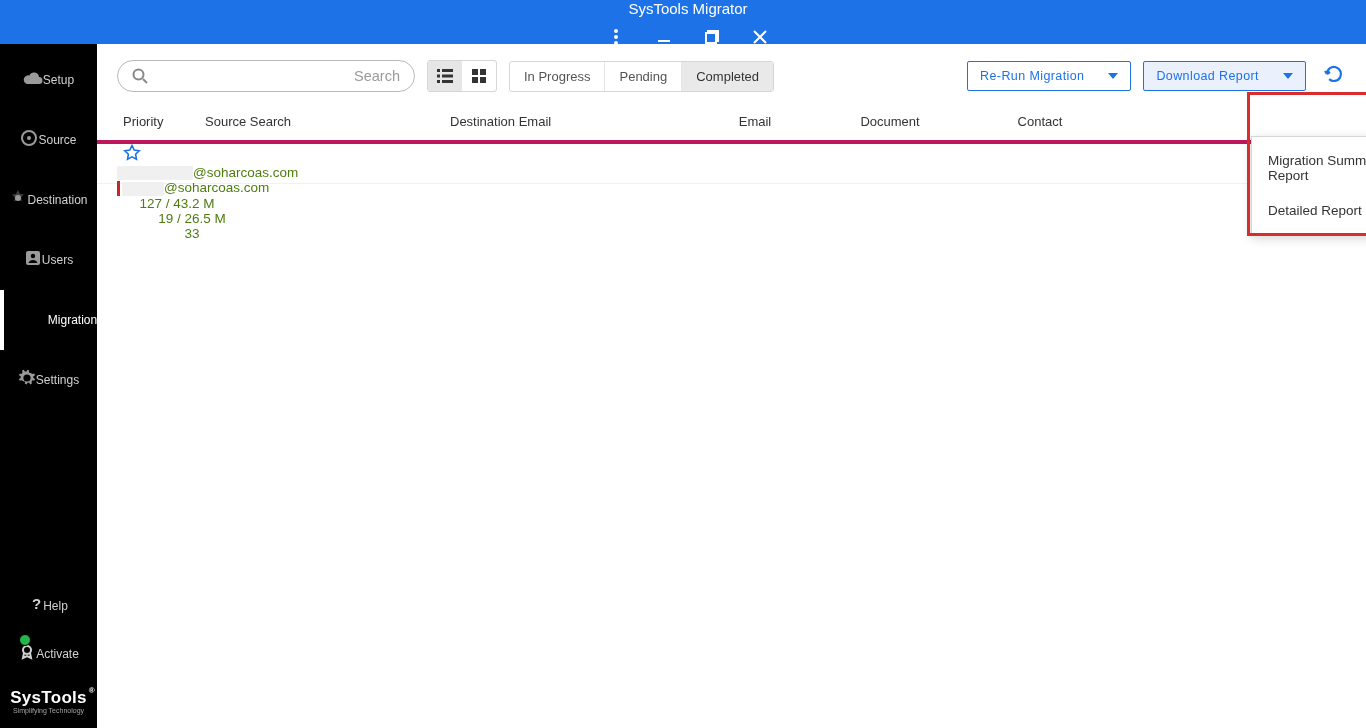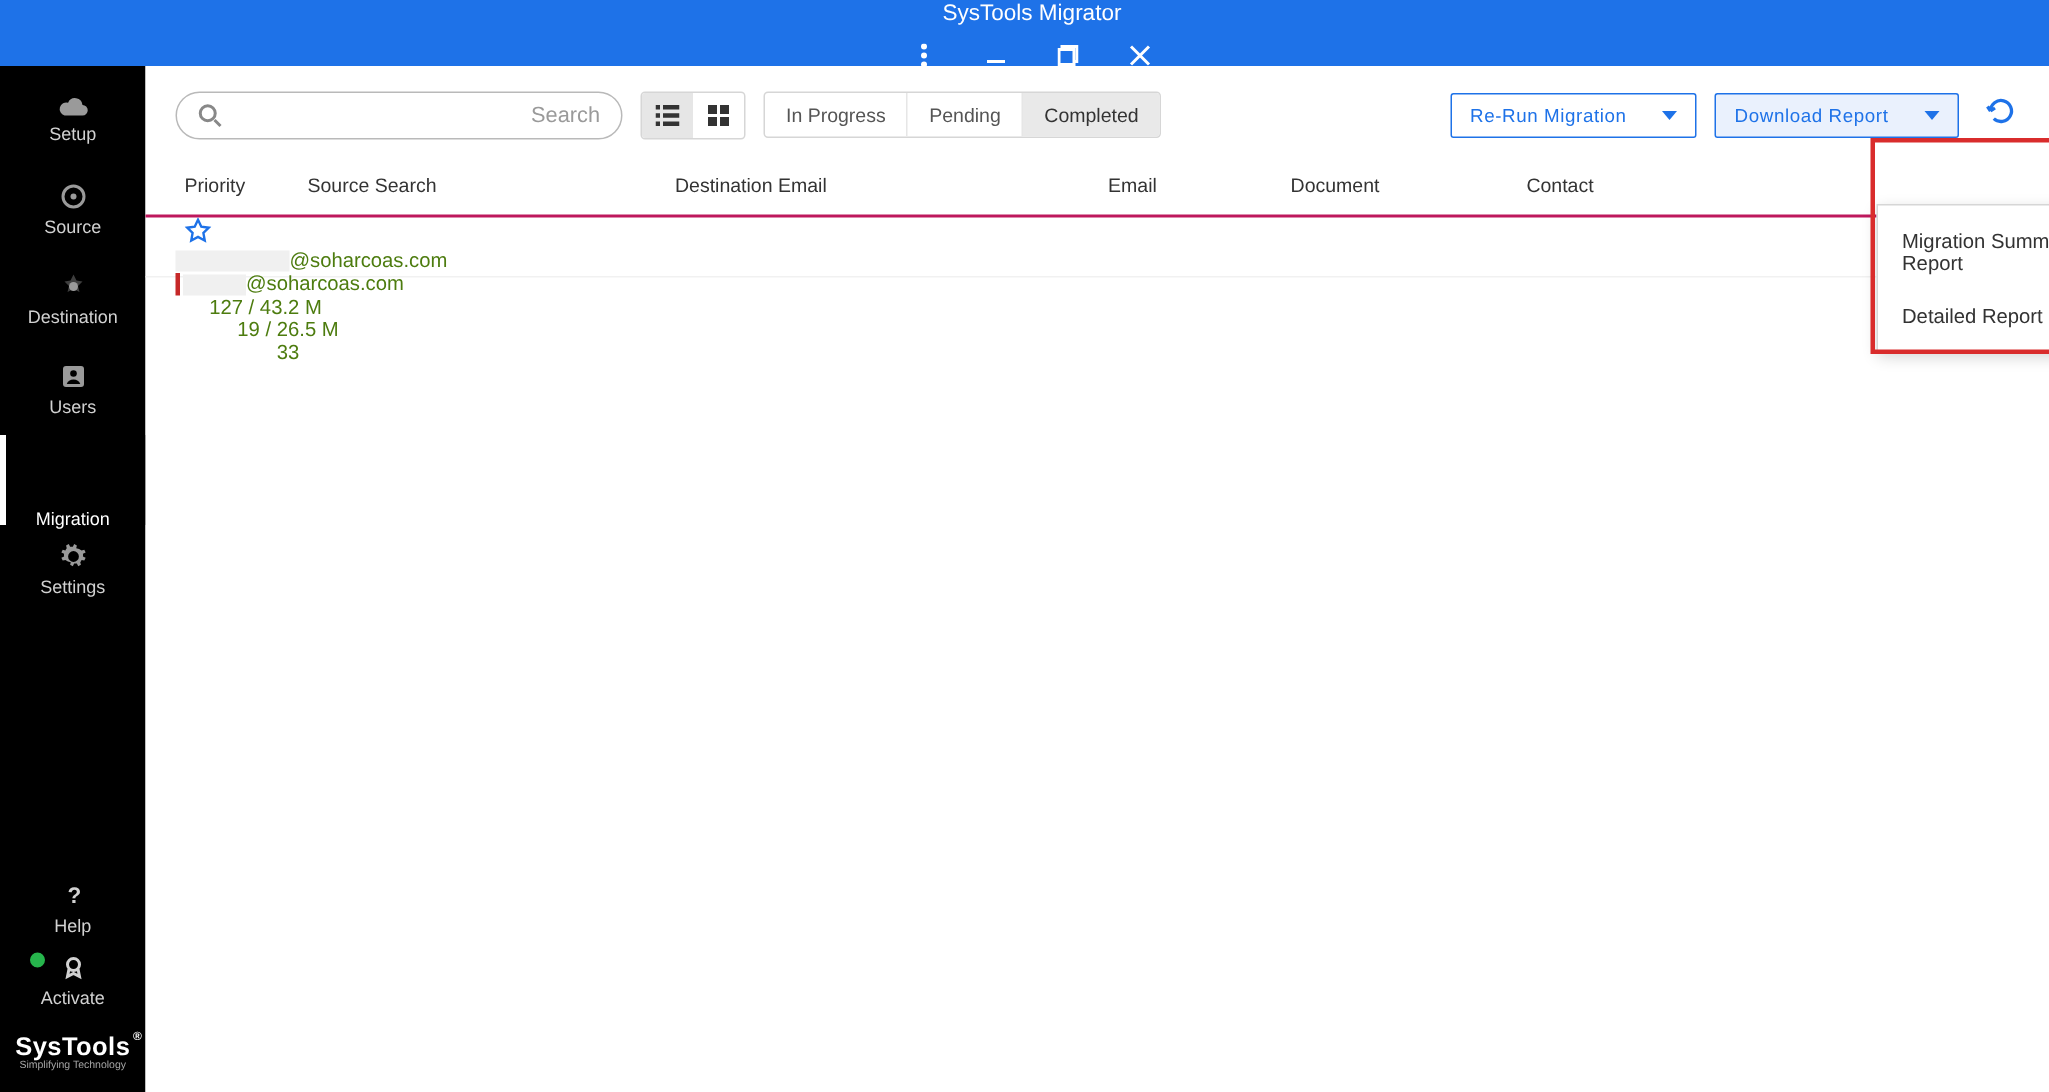--- a/index.html
+++ b/index.html
@@ -13,21 +13,21 @@
   .titlebar .win-btn { width: 40px; height: 40px; display:flex; align-items:center; justify-content:center; cursor:pointer; }
   .titlebar svg { fill:#fff; }
 
   .container { display:flex; height: calc(728px - 44px); }
 
   .sidebar {
     width: 97px; background:#000; color:#d1d1d1; display:flex; flex-direction:column;
     align-items:center; padding-top:6px; font-size:12px;
   }
   .side-item {
-    width: 100%; display:flex; flex-direction:column; align-items:center; justify-content:center;
+    width: 100%; display:flex; flex-direction:row; align-items:center; justify-content:center;
     height:60px; cursor:pointer; color:#d1d1d1; position:relative;
   }
   .side-item svg { margin-bottom:4px; }
   .side-item.active { background:#000; color:#fff;gap:48px; }
   .side-item.active::before {
     content:""; position:absolute; left:0; top:0; bottom:0; width:4px; background:#fff;
   }
   .side-spacer { flex:1; }
   .side-item.help, .side-item.activate { height:48px; }
   .side-item.activate { position:relative; }
@@ -83,21 +83,21 @@
   }
   .btn-outline.dl { background:#eaf1fd; }
   .btn-outline .tri {
     width:0; height:0; border-left:5px solid transparent; border-right:5px solid transparent;
     border-top:6px solid #1e72e8;
   }
   .refresh { color:#1e72e8; cursor:pointer; padding:4px; margin-left:2px; }
 
   .table-head {
     display:flex; align-items:center; height:36px; color:#333; font-size:13px;
-    padding:0 18px 6px 20px; border-bottom:2px solid #be185d;
+    padding:0 18px 6px 20px; border-bottom:4px solid #be185d;
   }
   .col-priority { width:88px; padding-left:6px; }
   .col-src     { width:245px; }
   .col-dst     { width:245px; }
   .col-email   { width:120px; text-align:center; }
   .col-doc     { width:150px; text-align:center; }
   .col-contact { width:150px; text-align:center; }
 
   .table-row {
     display:flex; height:40px; font-size:13.5px; color:#4d7c0f;

